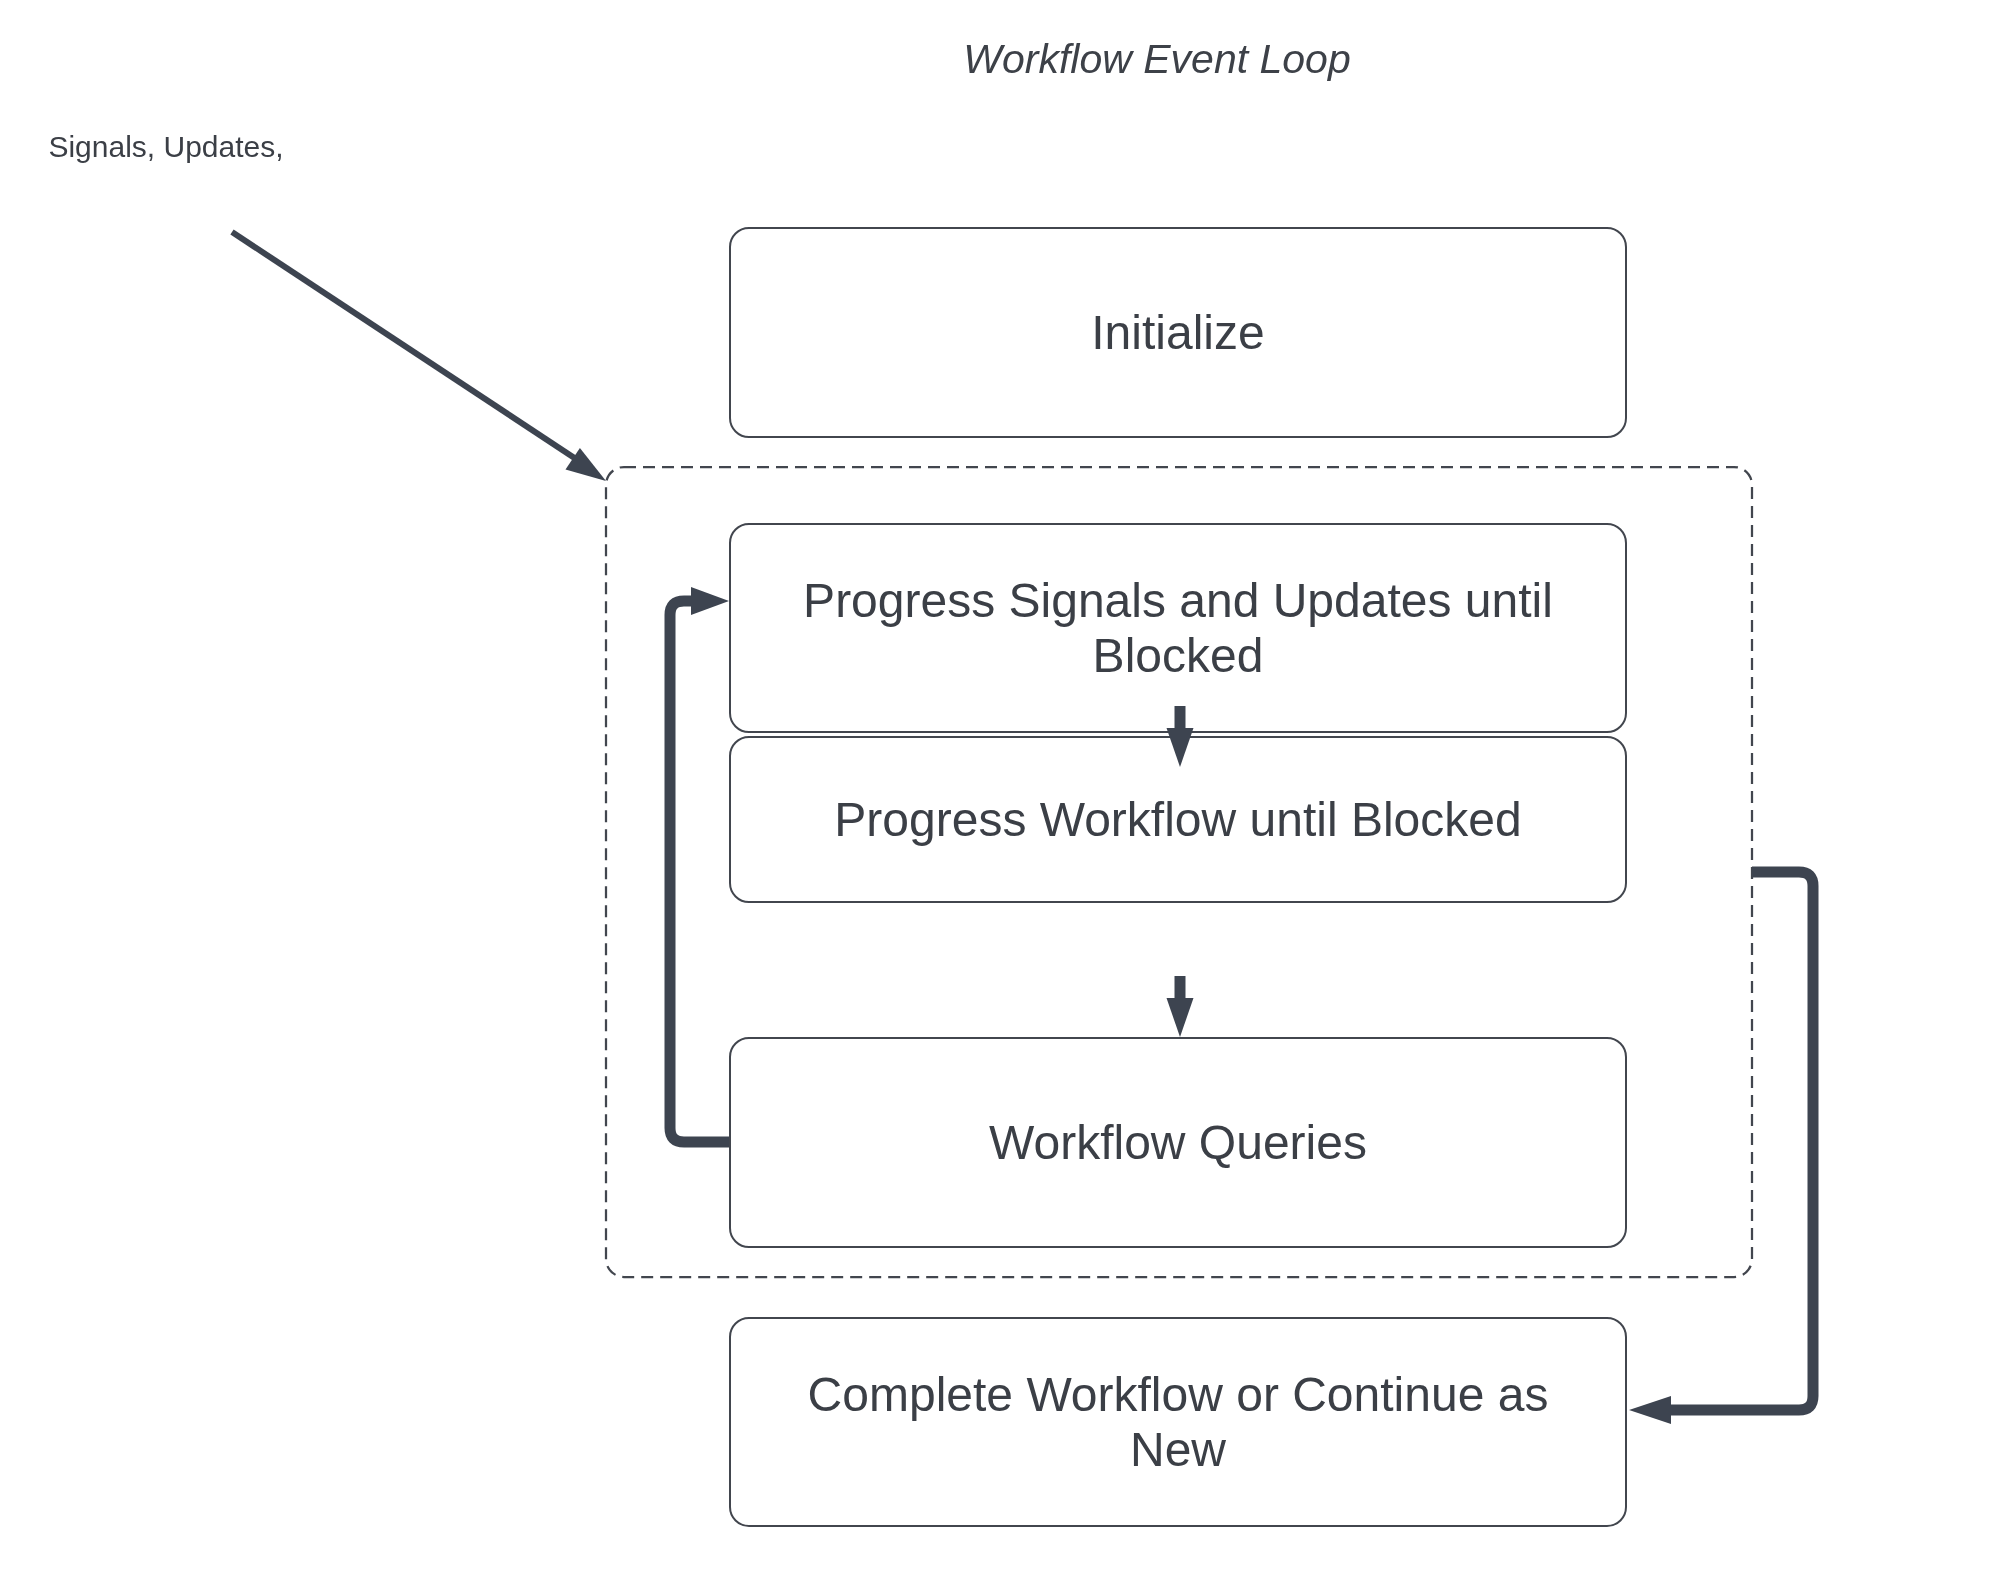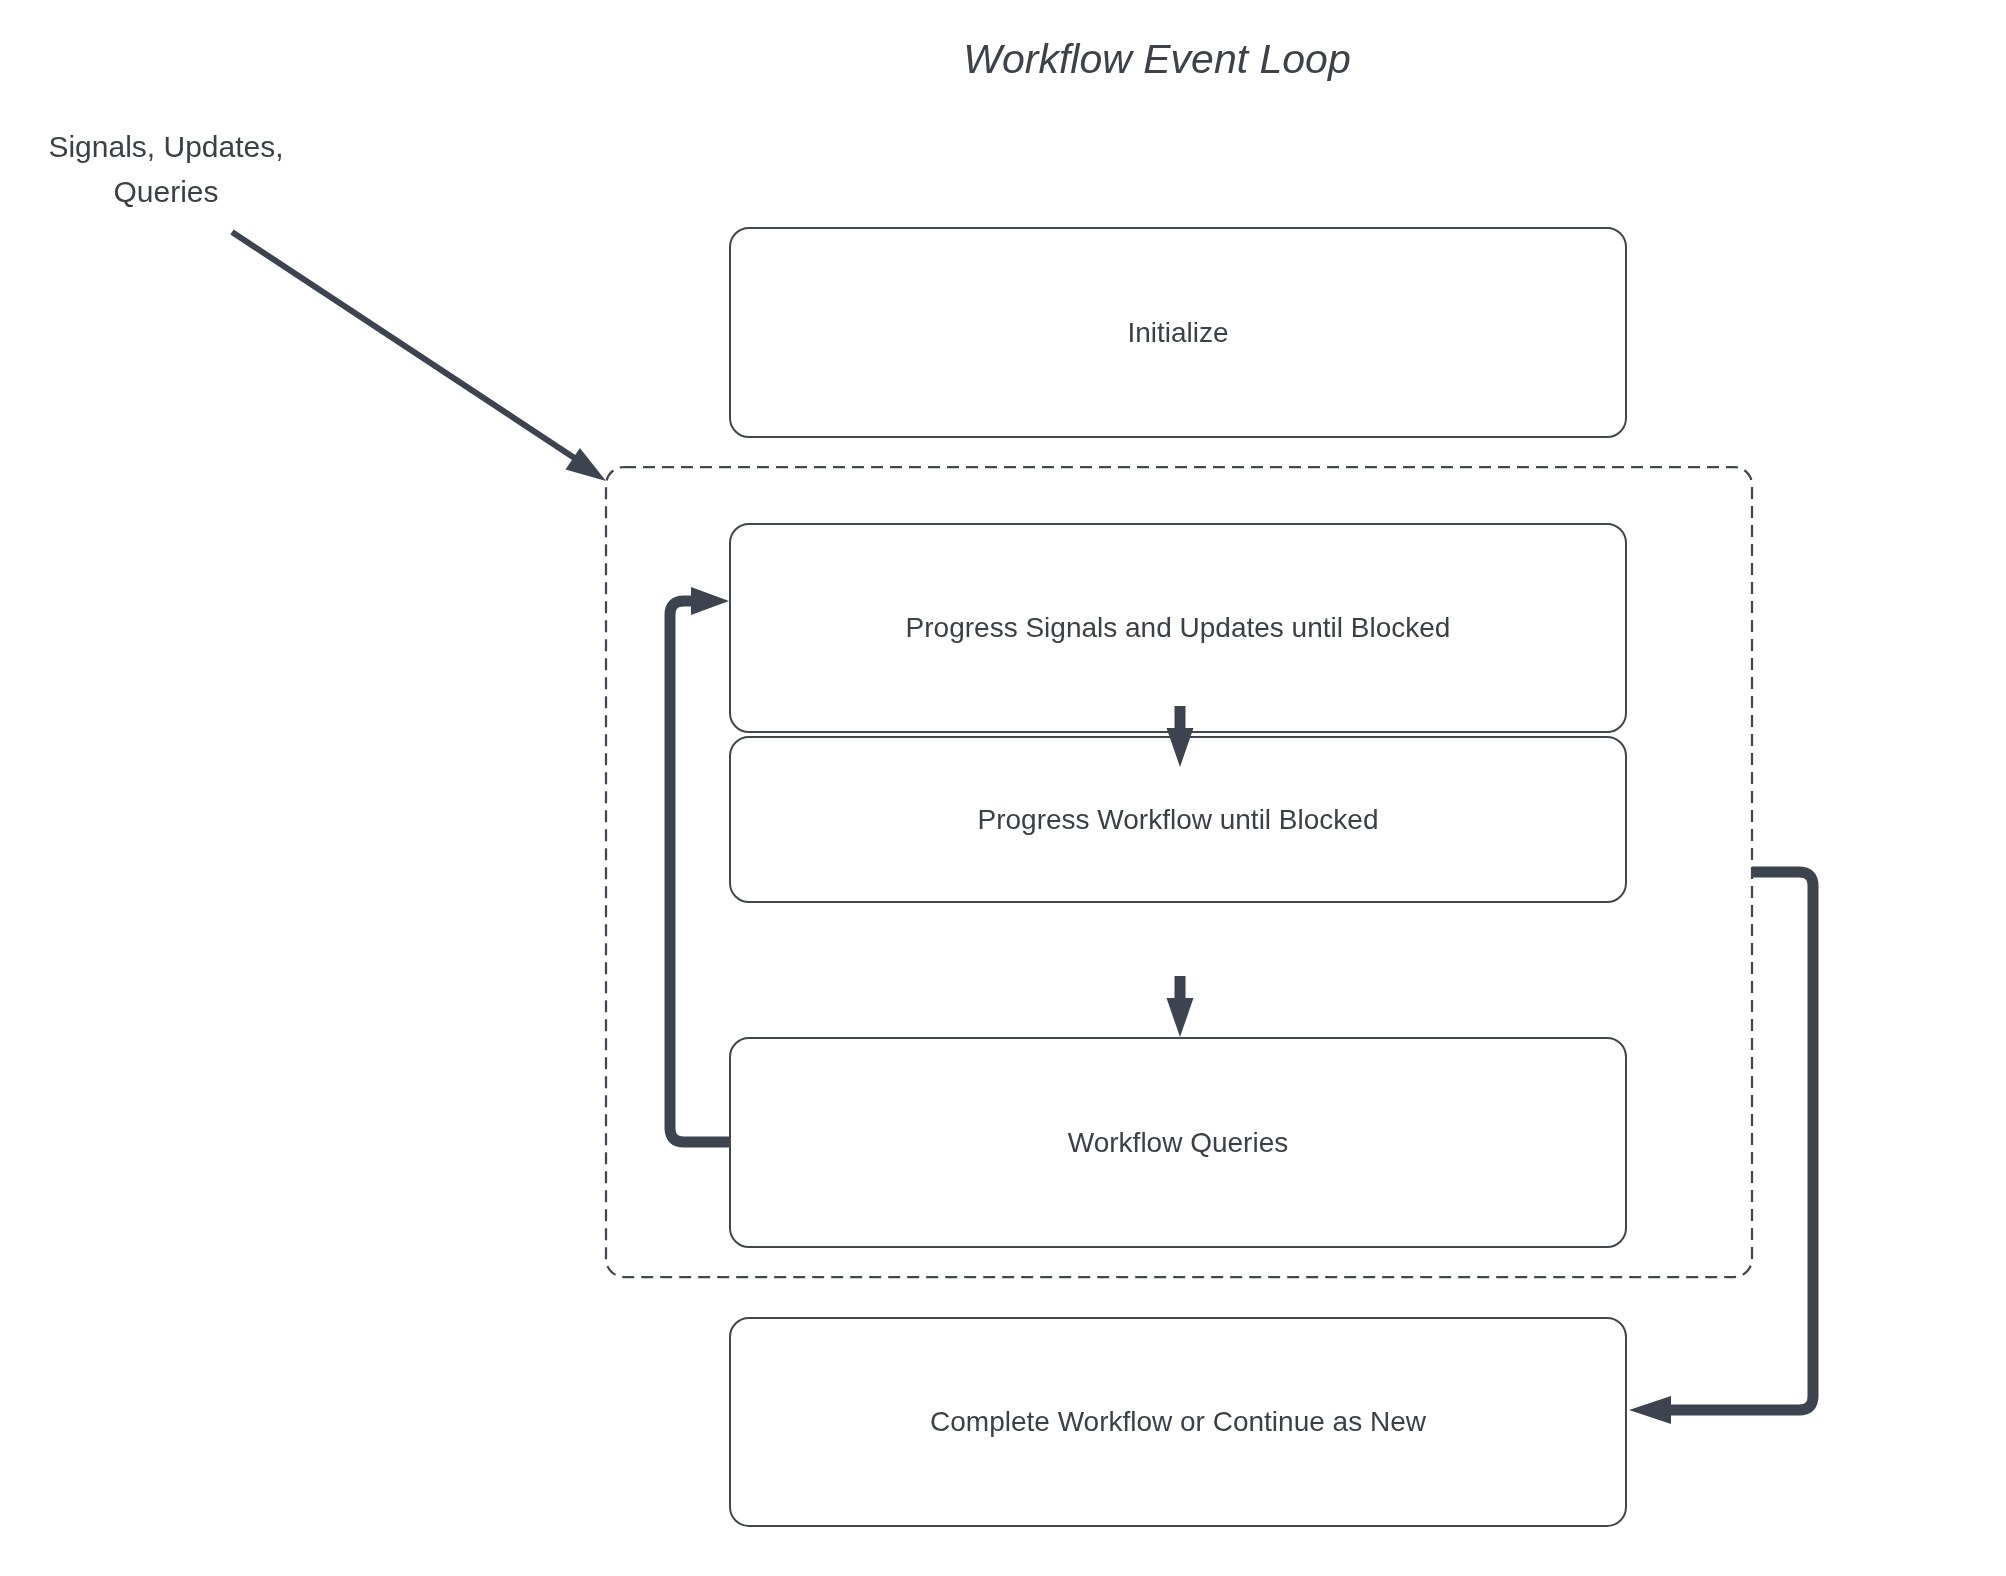--- a/index.html
+++ b/index.html
@@ -29,21 +29,21 @@
     left: 729px;
     width: 898px;
     box-sizing: border-box;
     background: #ffffff;
     border: 2px solid #42464e;
     border-radius: 20px;
     display: flex;
     align-items: center;
     justify-content: center;
     text-align: center;
-    font-size: 28px;
+    font-size: 48px;
     color: #3b3f46;
     z-index: 2;
     padding: 0 30px;
   }
   .node-initialize        { top: 227px;  height: 211px; }
   .node-progress-signals  { top: 523px;  height: 210px; }
   .node-progress-workflow { top: 736px;  height: 167px; }
   .node-execute-queries   { top: 1037px; height: 211px; }
   .node-complete          { top: 1317px; height: 210px; }
 
@@ -72,21 +72,20 @@
 </style>
 </head>
 <body>
 
 <div class="canvas">
 
   <div class="diagram-title">Workflow Event Loop</div>
 
   <div class="annotation">
     <div>Signals, Updates,</div>
-    <div>Queries</div>
   </div>
 
   <div class="node node-initialize">
     <span>Initialize</span>
   </div>
 
   <div class="node node-progress-signals">
     <span>Progress Signals and Updates until Blocked</span>
   </div>
 

